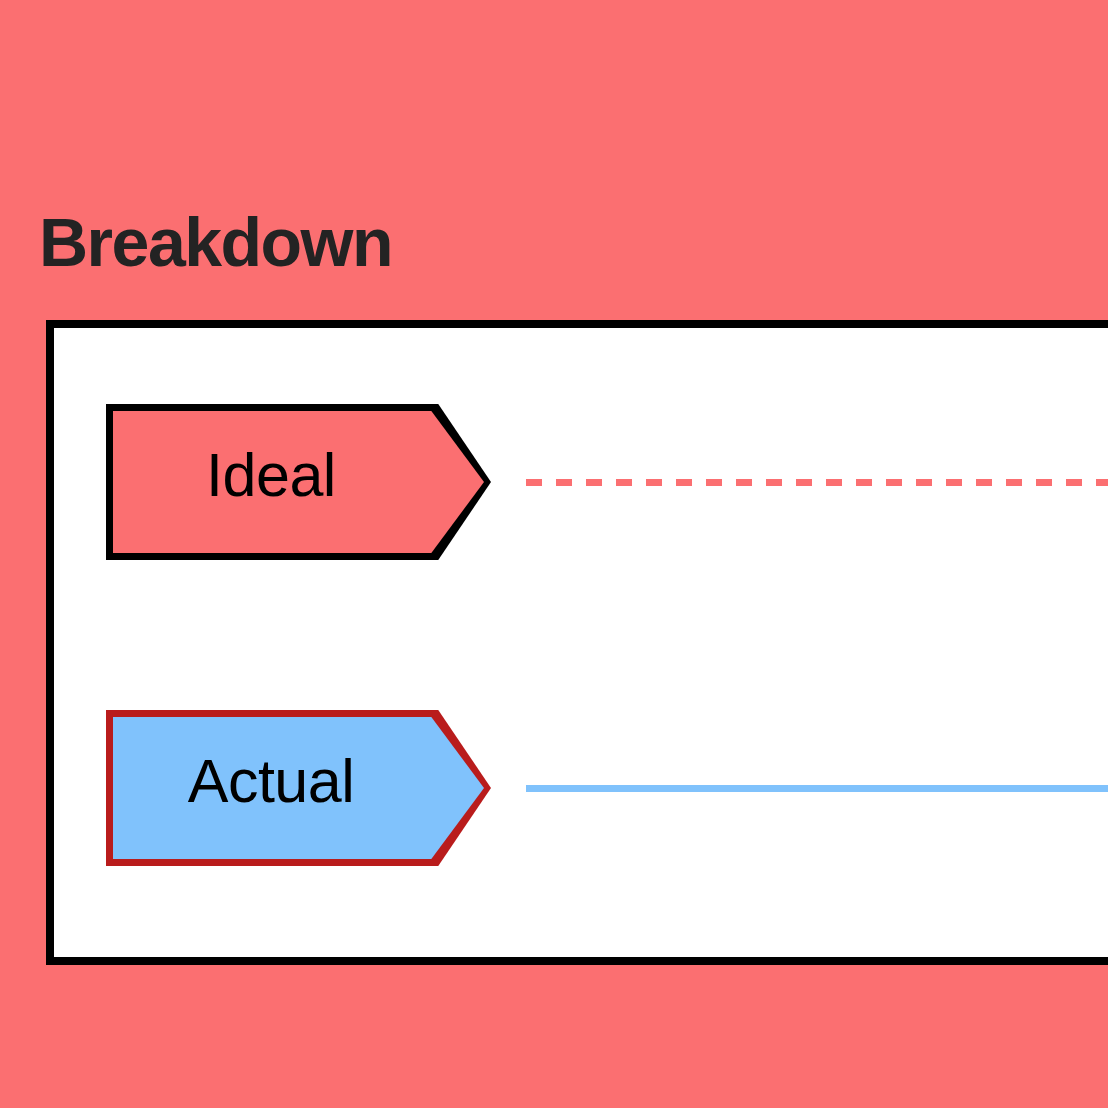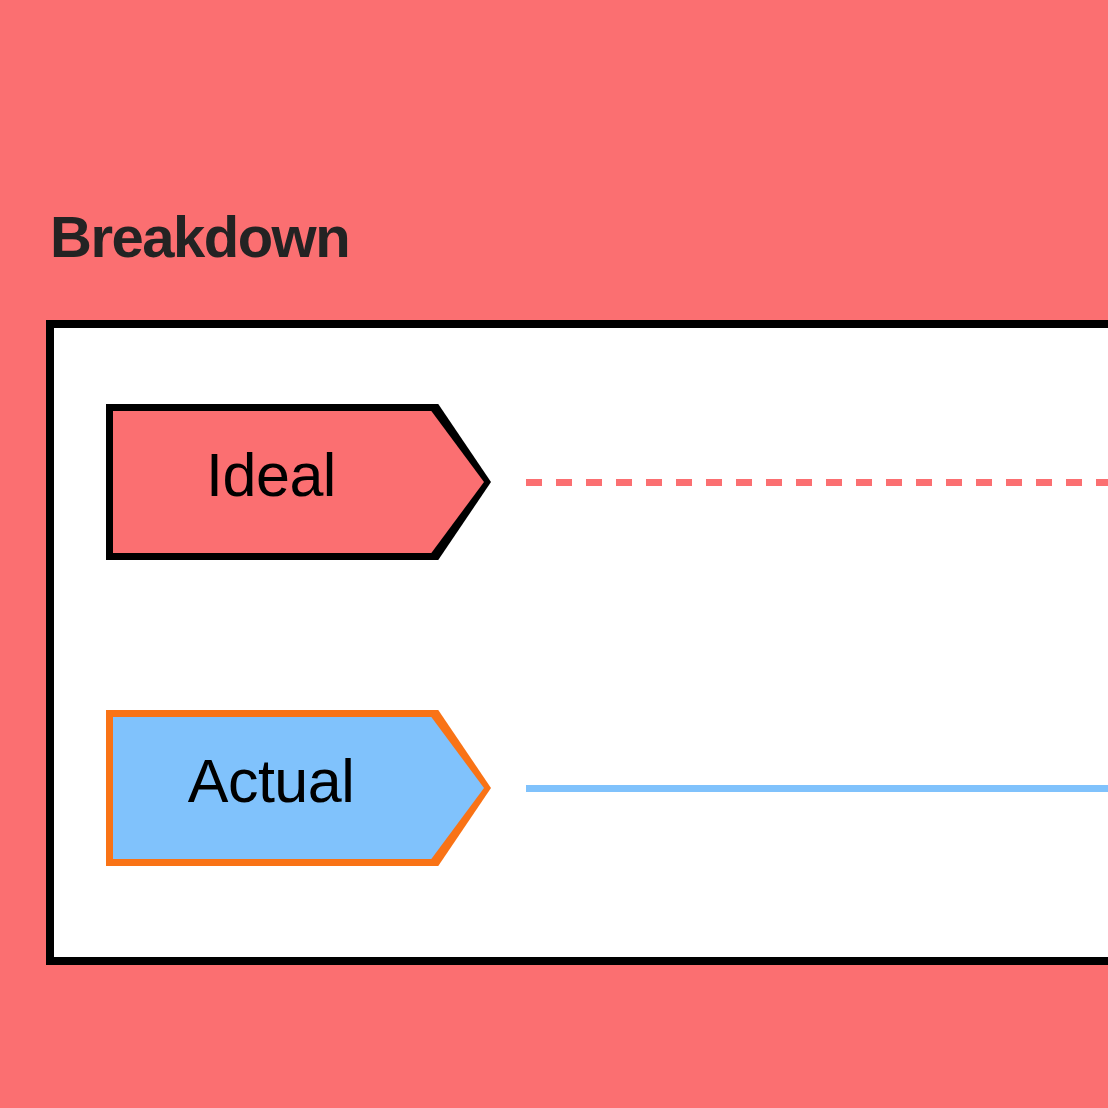--- a/index.html
+++ b/index.html
@@ -17,23 +17,23 @@
     position: relative;
     width: 1108px;
     height: 1108px;
     background: #FB6F71;
     overflow: hidden;
   }
 
   
   #page-title {
     position: absolute;
-    left: 50px;
+    left: 39px;
     top: 208px;
-    font-size: 58px;
+    font-size: 68px;
     font-weight: 800;
     letter-spacing: -1.5px;
     color: #232323;
     line-height: 1;
     white-space: nowrap;
   }
 
   
   #legend-card {
     position: absolute;
@@ -122,21 +122,21 @@
       <div class="legend-tag" style="background: rgb(0, 0, 0);">
         <div class="legend-tag-fill" style="background: rgb(251, 111, 113);"></div>
         <div class="legend-tag-label" style="color: rgb(0, 0, 0);">Ideal</div>
       </div>
 
       <div class="legend-sample dashed" style="background-image: linear-gradient(to right, rgb(251, 111, 113) 0px, rgb(251, 111, 113) 16px, rgba(0, 0, 0, 0) 16px, rgba(0, 0, 0, 0) 30px);"></div>
     </div>
 
     <div class="legend-row" id="legend-row-actual">
 
-      <div class="legend-tag" style="background: #f97316;">
+      <div class="legend-tag" style="background: #b91c1c;">
         <div class="legend-tag-fill" style="background: rgb(128, 194, 252);"></div>
         <div class="legend-tag-label" style="color: rgb(0, 0, 0);">Actual</div>
       </div>
 
       <div class="legend-sample solid" style="background: rgb(128, 194, 252);"></div>
     </div>
 
   </div>
 </div>
 

